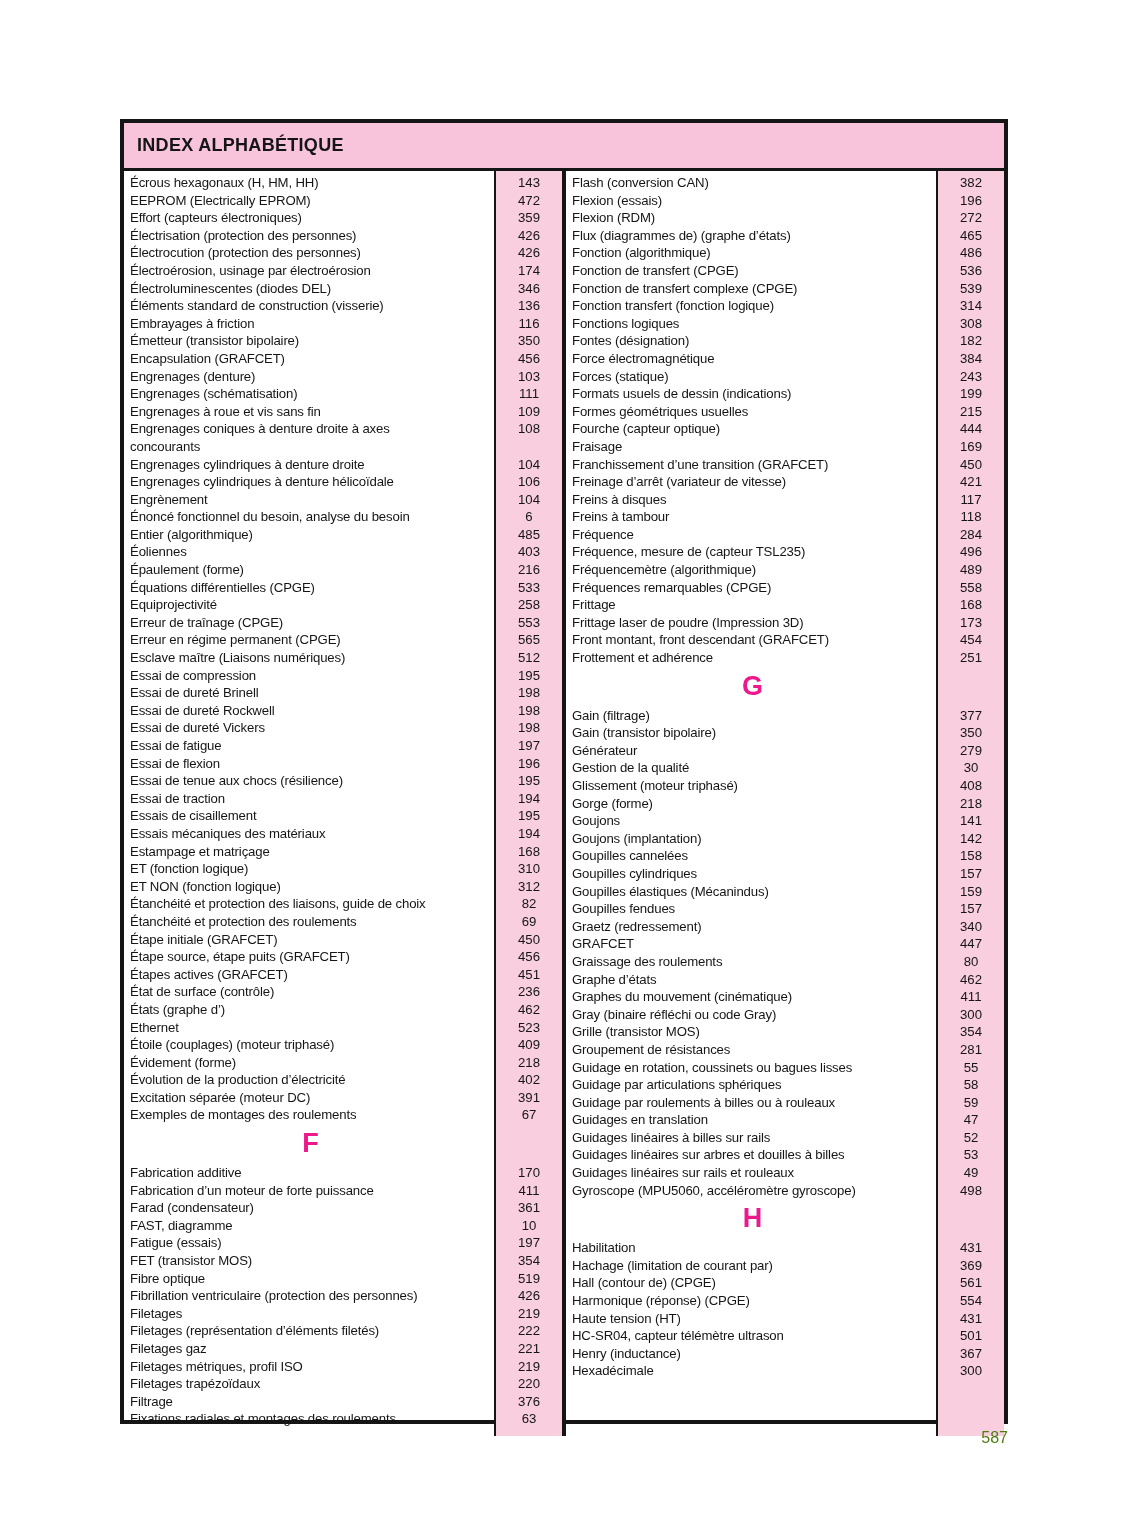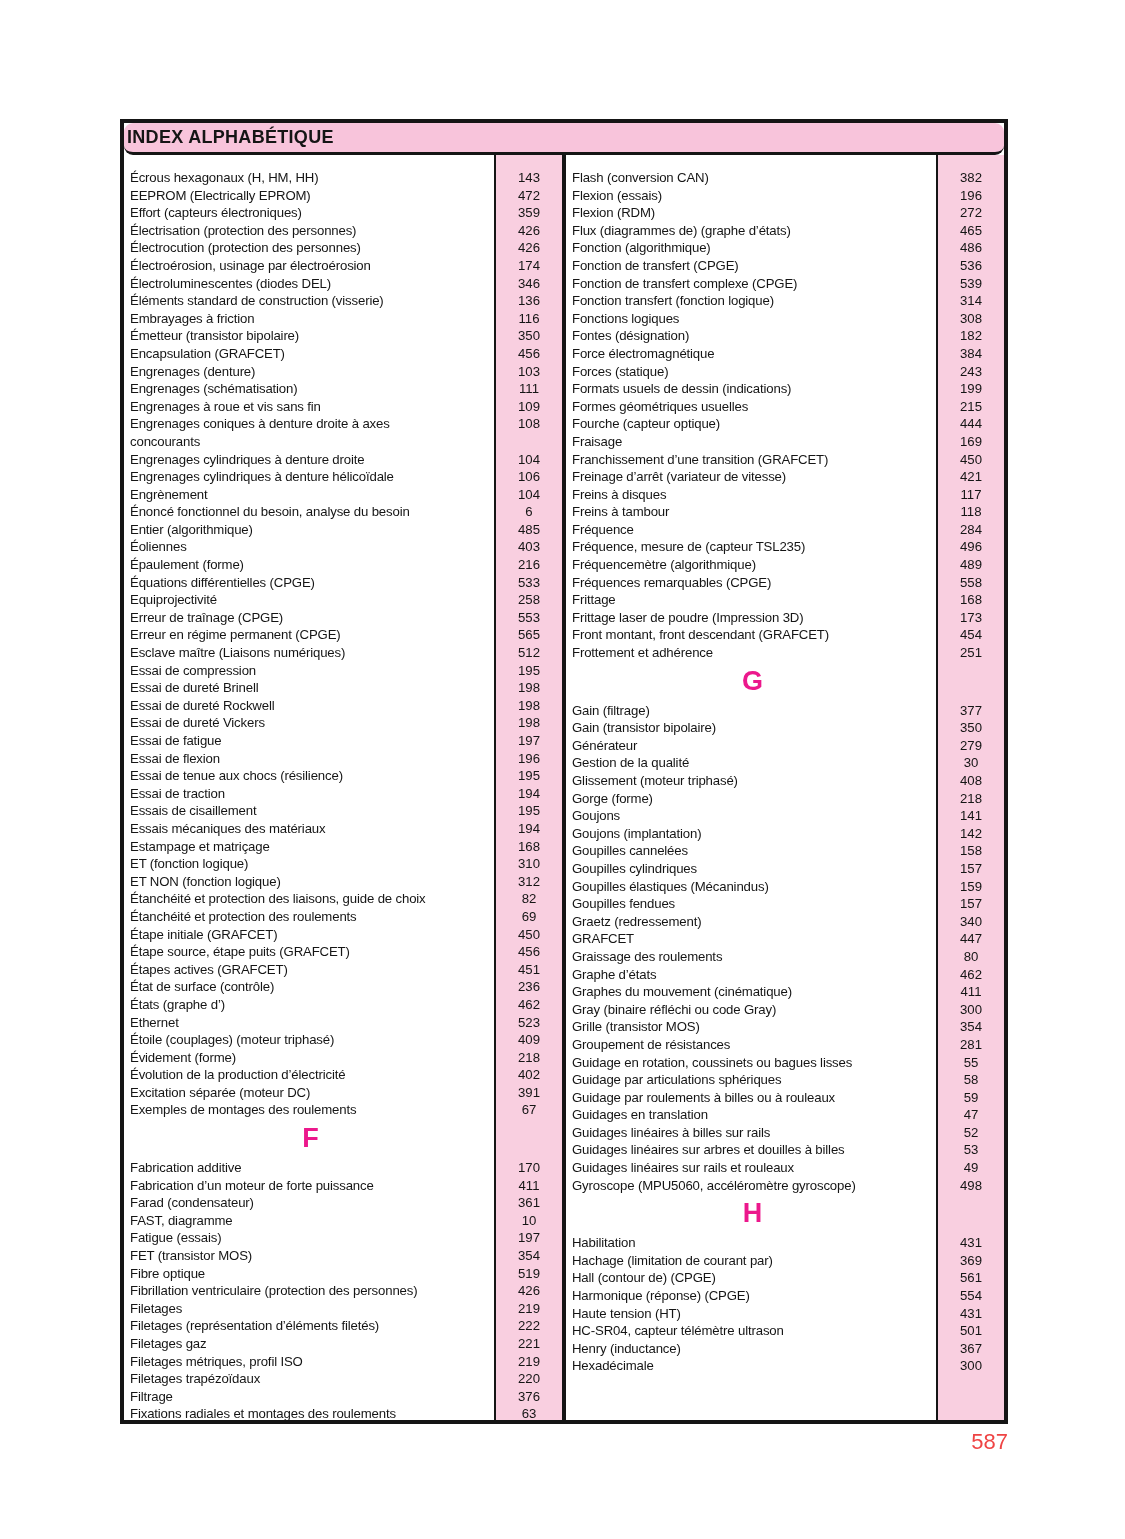--- a/index.html
+++ b/index.html
@@ -8,46 +8,46 @@
   html,body{margin:0;padding:0;}
   body{
     width:1125px;height:1539px;position:relative;background:#ffffff;
     font-family:"Liberation Sans","DejaVu Sans",sans-serif;color:var(--ink);
   }
   .index-table{
     position:absolute;left:120px;top:119px;width:888px;height:1305px;
     border:4px solid var(--ink);box-sizing:border-box;background:#fff;
   }
   .header-band{
-    height:32px;background:var(--band);border-bottom:3px solid var(--ink);
-    display:flex;align-items:center;padding-left:3px;box-sizing:border-box;border-radius:9px;
+    height:48px;background:var(--band);border-bottom:3px solid var(--ink);
+    display:flex;align-items:center;padding-left:13px;box-sizing:border-box;
   }
   .header-band .title{
     font-size:18px;font-weight:bold;letter-spacing:.3px;color:var(--ink);
   }
   .cols{display:flex;height:calc(100% - 32px);}
-  .col{position:relative;flex:1;box-sizing:border-box;padding-top:14px;overflow:hidden;}
+  .col{position:relative;flex:1;box-sizing:border-box;padding-top:3px;overflow:hidden;}
   .col.left{border-right:4px solid var(--ink);}
   .numstrip{
     position:absolute;top:0;right:0;bottom:0;width:66px;
     background:var(--strip);border-left:2px solid var(--ink);
   }
   .row{position:relative;display:flex;line-height:17.6px;font-size:13.2px;}
   .row .label{
     flex:1;padding-left:6px;padding-right:5px;letter-spacing:-0.15px;
     white-space:pre-line;
   }
   .row .num{flex:0 0 66px;width:66px;text-align:center;}
   .section-row{height:40px;align-items:center;}
   .section-row .label{
     text-align:center;color:var(--accent);font-size:27px;font-weight:bold;
     letter-spacing:0;white-space:normal;
   }
   .pageno{
-    position:absolute;top:1429px;right:117px;font-size:22px;color:#ef4444;
+    position:absolute;top:1429px;right:117px;font-size:16px;color:#4d7c0f;
   }
 </style>
 </head>
 <body>
 
 <div class="index-table">
   <div class="header-band">
     <span class="title">INDEX ALPHABÉTIQUE</span>
   </div>
   <div class="cols">

